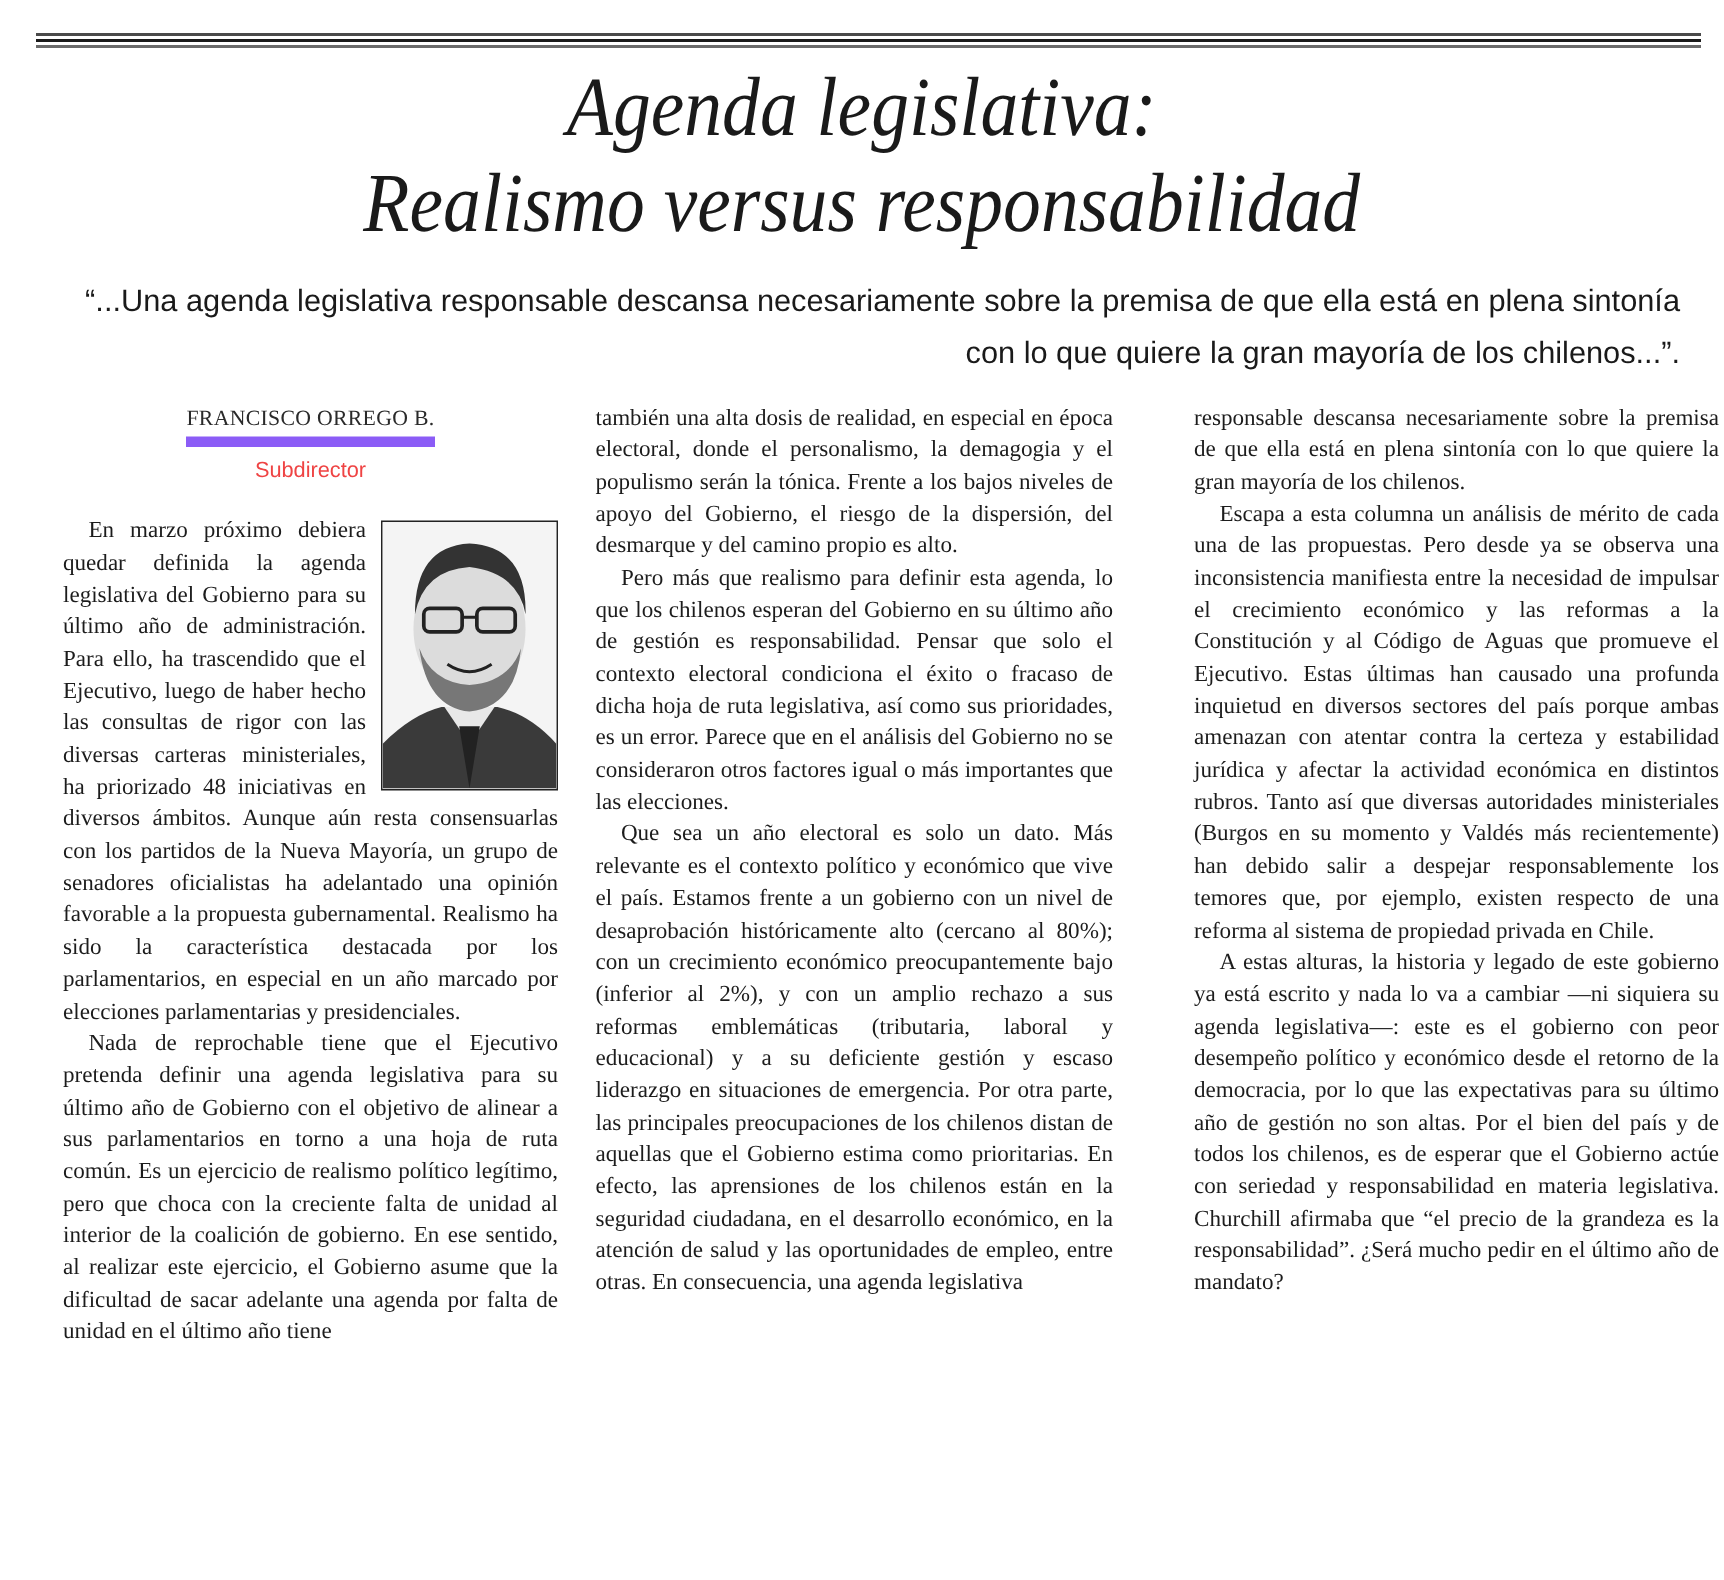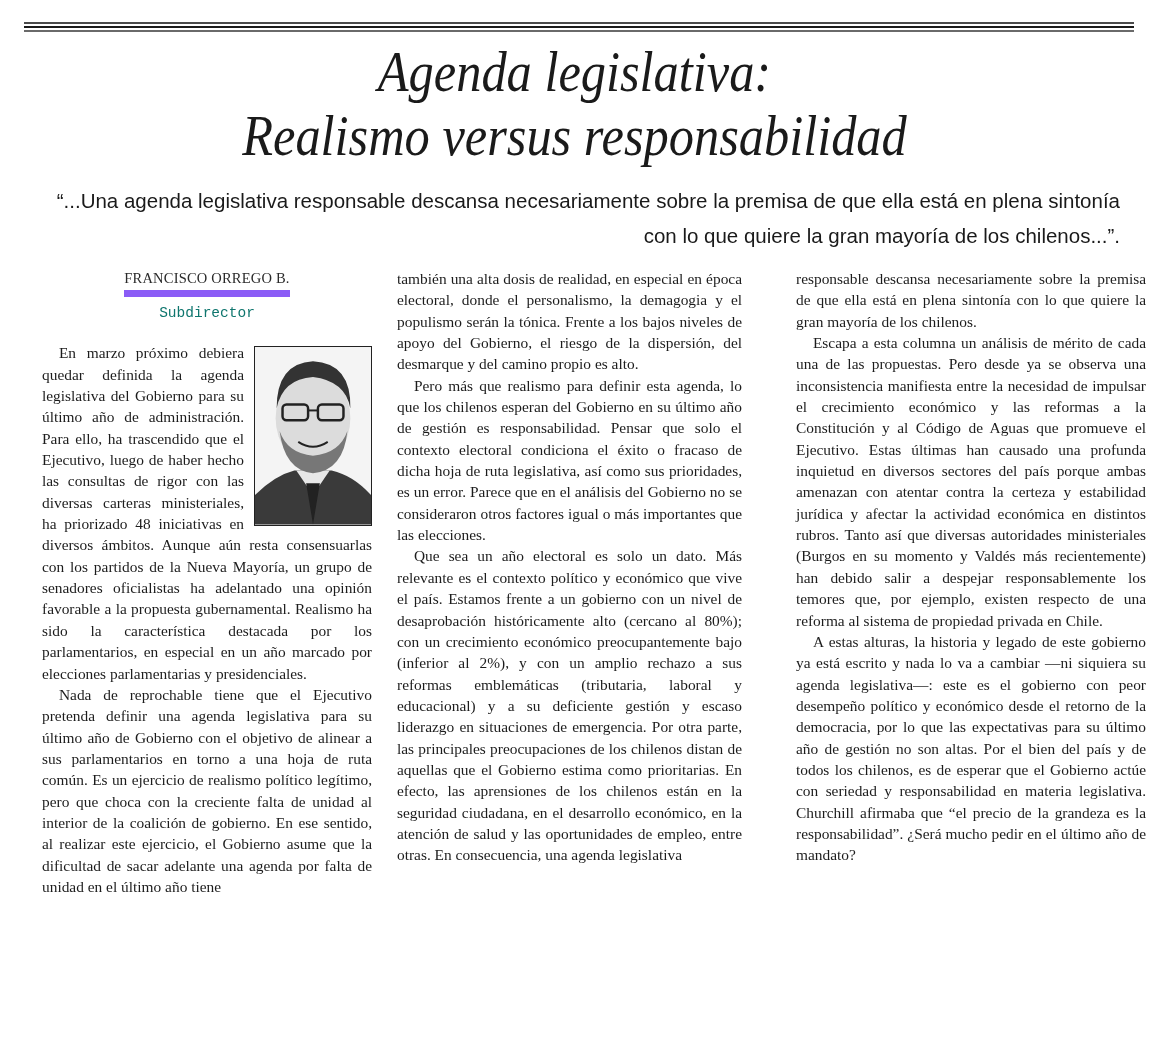--- a/index.html
+++ b/index.html
@@ -32,21 +32,21 @@
   .col1 { left: 42px; width: 330px; }
   .col2 { left: 397px; width: 345px; }
   .col3 { left: 765px; width: 350px; margin-left: 31px; }
 
   .byline { text-align: center; margin-bottom: 8px; }
   .author {
     display: inline-block; font-family: "Liberation Serif", serif;
     font-size: 14.5px; letter-spacing: 0.2px; color: #2a2a2a;
     border-bottom: 7px solid #8b5cf6; padding: 0 0 1px 0; margin-bottom: 6px;
   }
-  .role, .org { font-family: Liberation Mono, monospace; font-size: 14.5px; line-height: 21px; color: #0f766e; }
+  .role, .org { font-family: Liberation Sans, sans-serif; font-size: 14.5px; line-height: 21px; color: #ef4444; }
 
   .photo {
     float: right; width: 118px; height: 180px; margin: 4px 0 2px 10px;
     border: 1px solid #222; box-sizing: border-box; background: #f2f2f2; overflow: hidden;
   }
   .photo svg { width: 100%; height: 100%; display: block; }
 </style>
 </head>
 <body>
 

